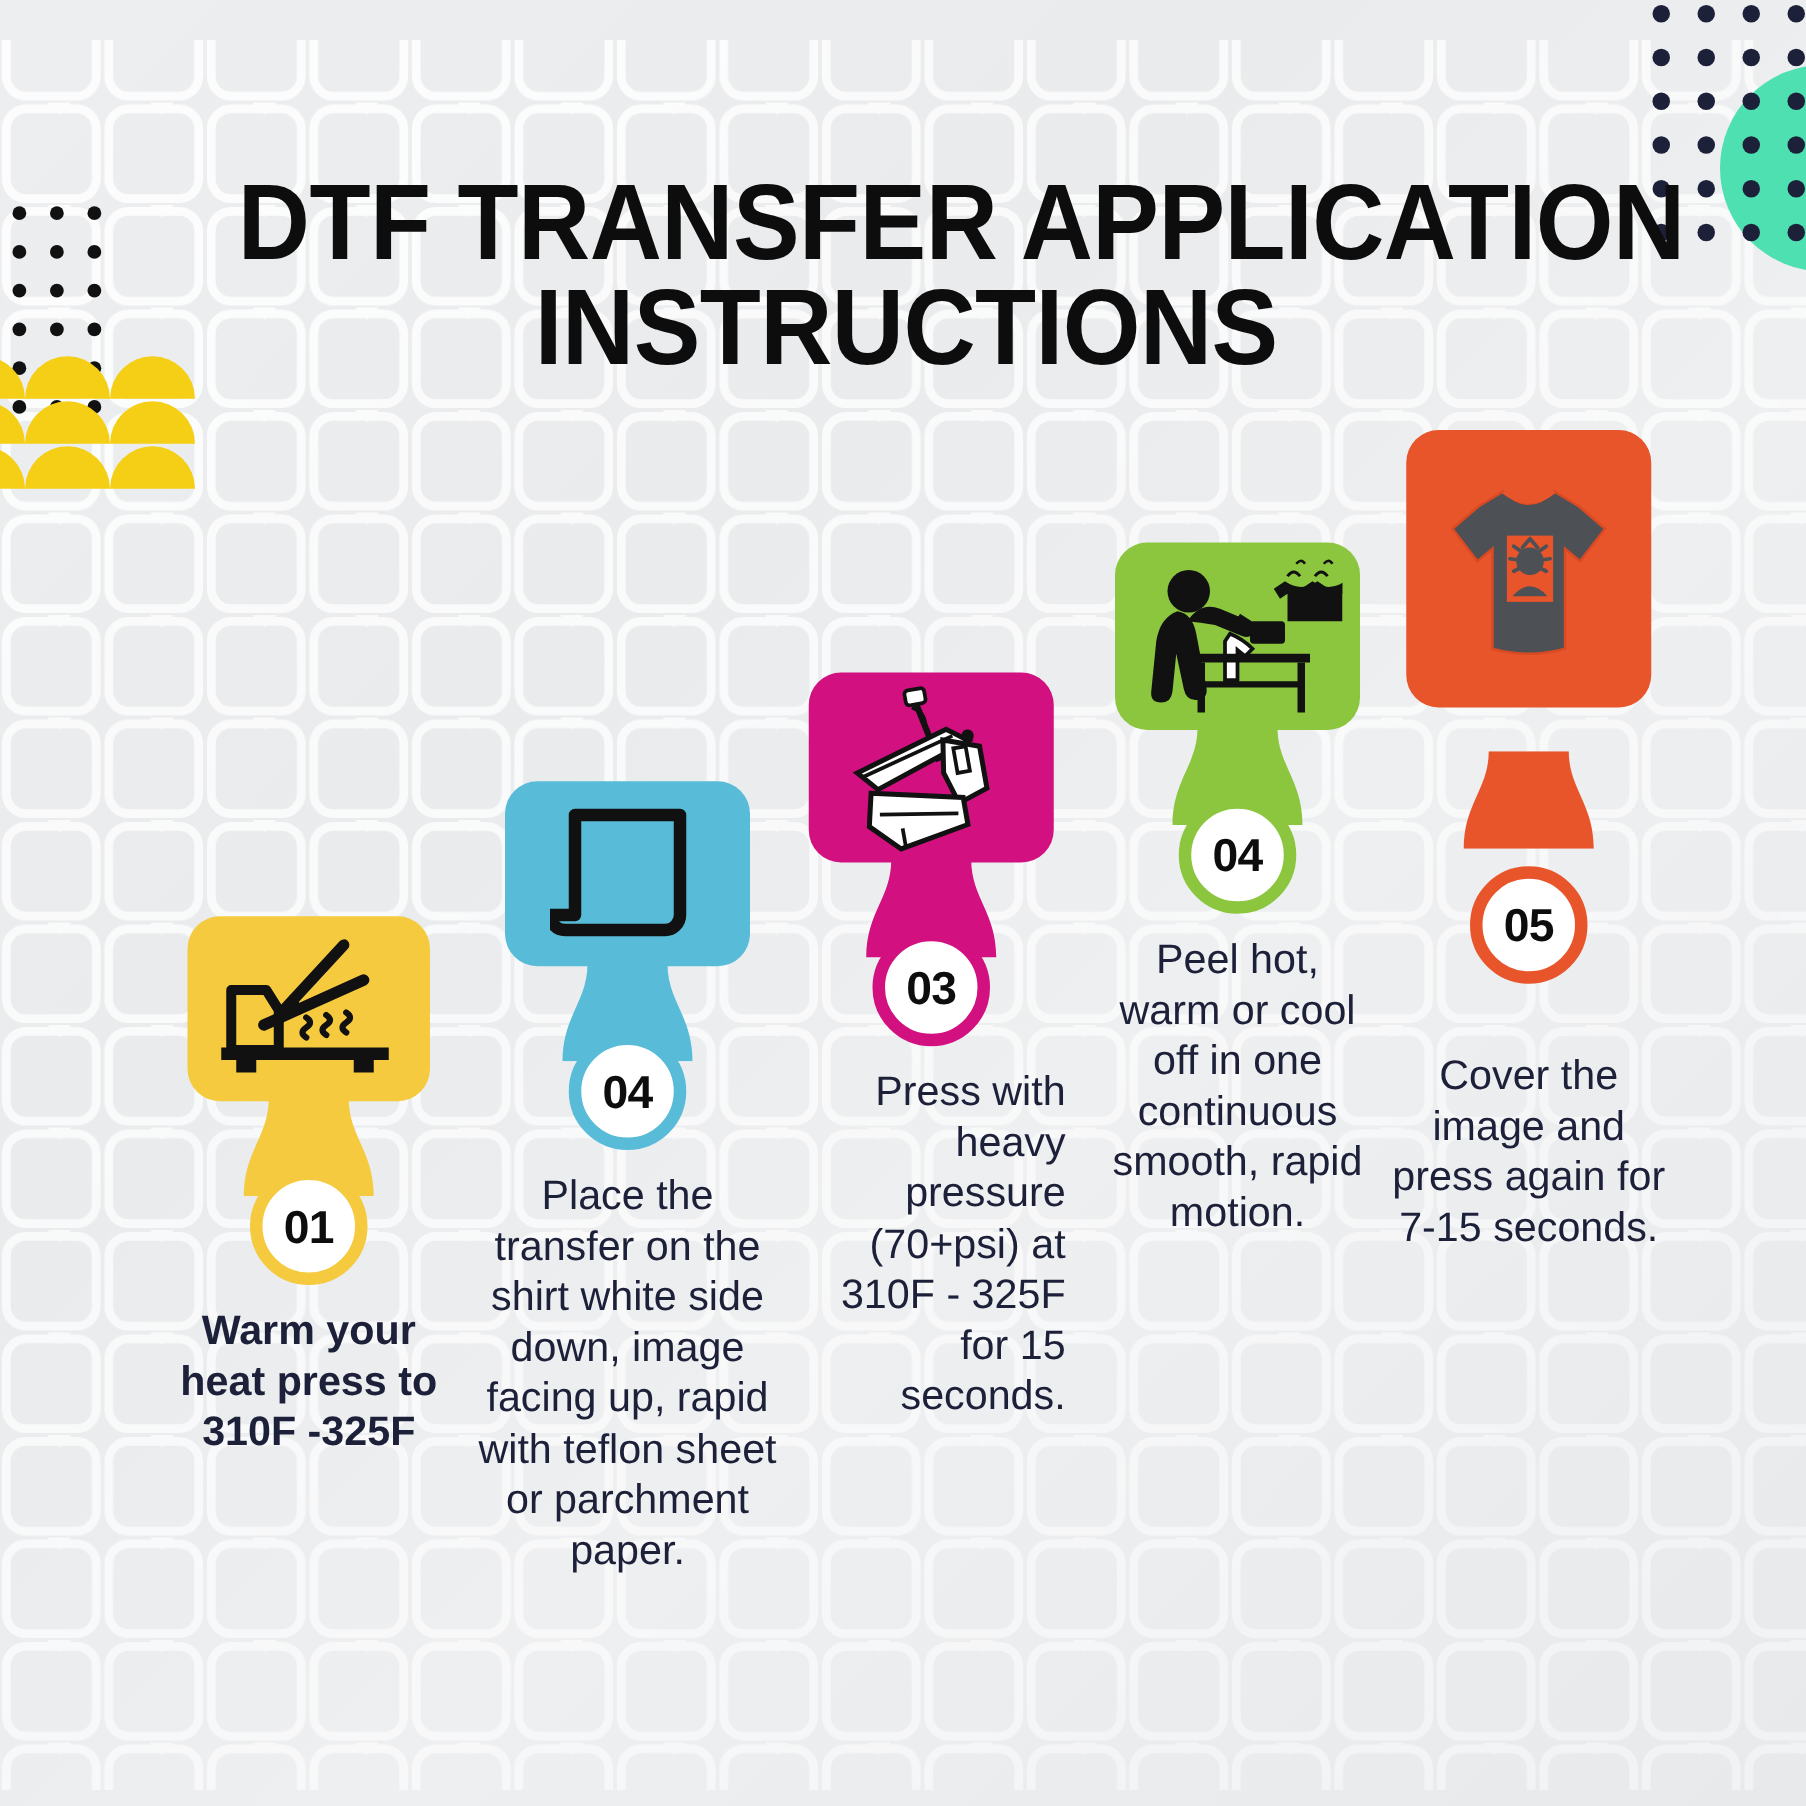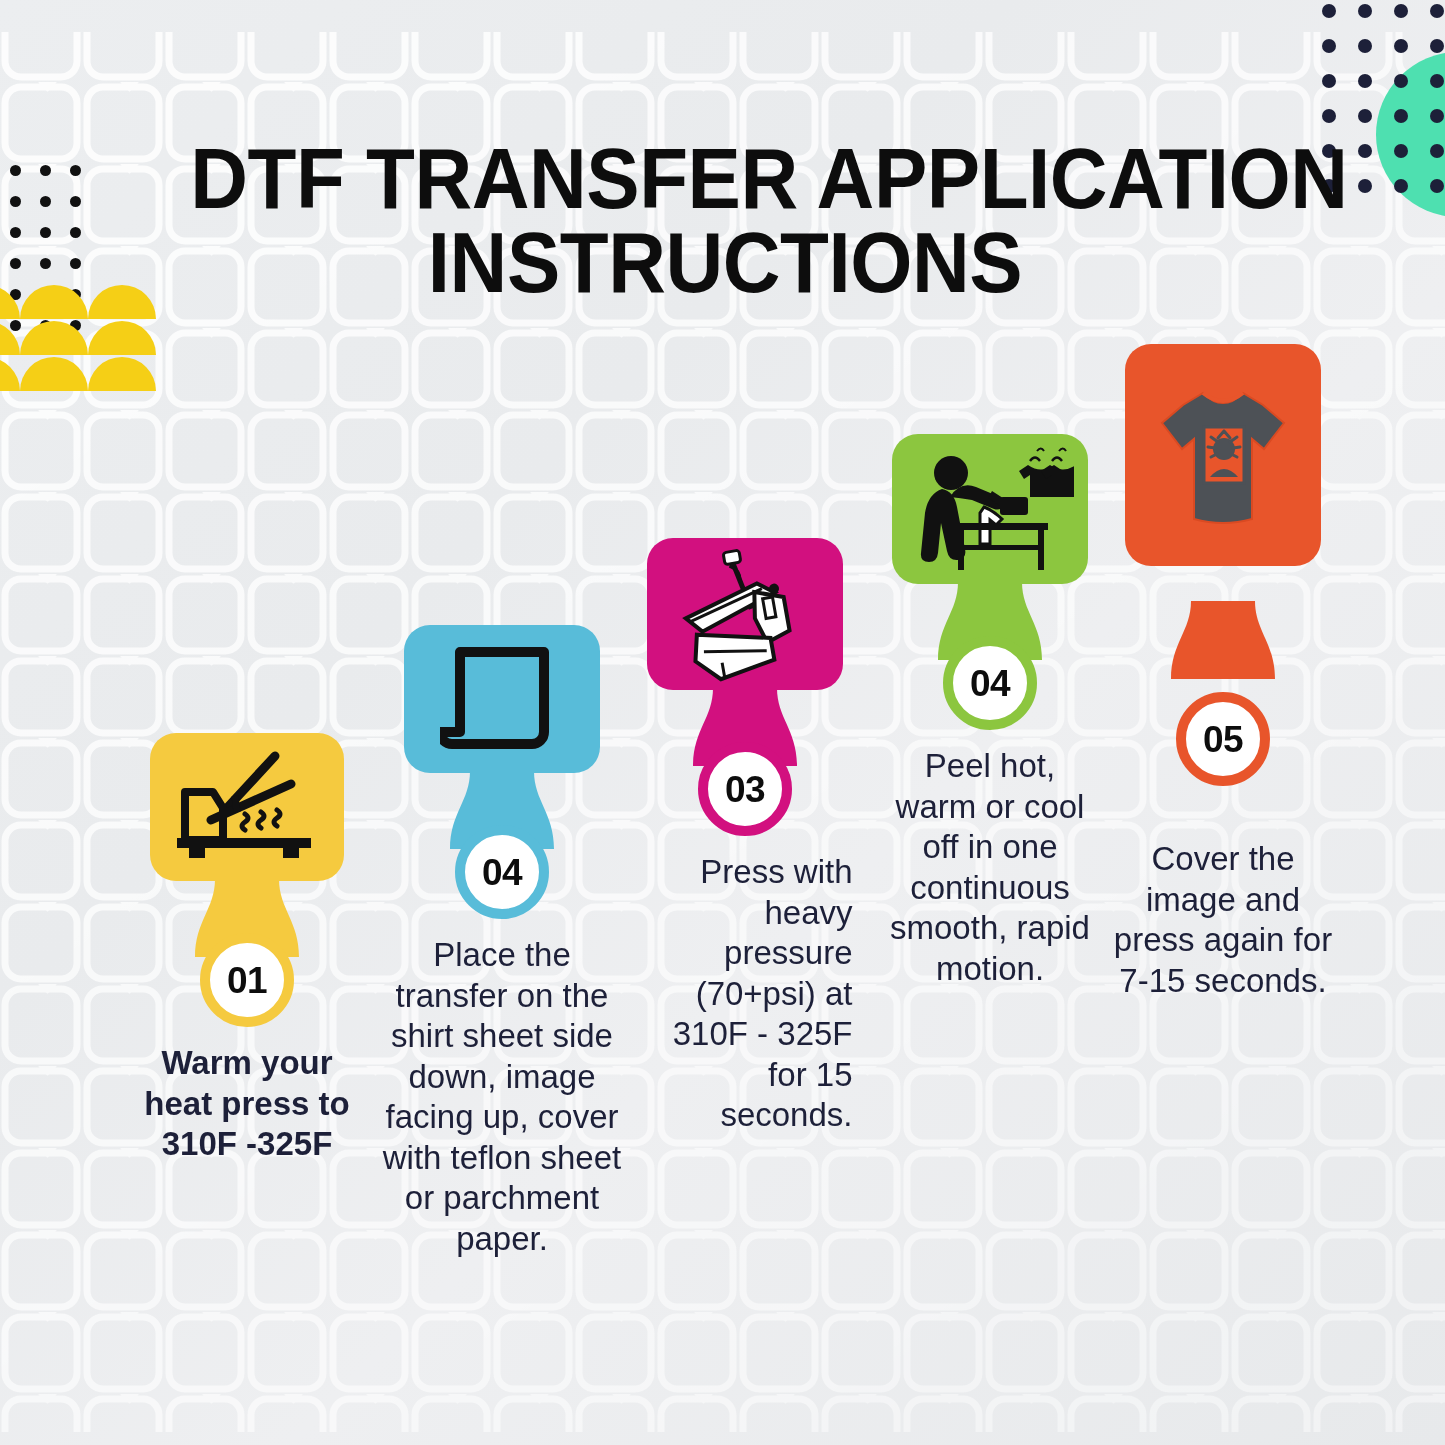--- a/index.html
+++ b/index.html
@@ -303,21 +303,21 @@
       </svg>
     </div>
     <div class="neck-wrap">
       <svg width="160" height="78" viewBox="0 0 160 78">
         <path d="M48 0 H112 C112 30 132 42 132 78 L28 78 C28 42 48 30 48 0 Z" fill="#58bcd9"></path>
       </svg>
     </div>
     <div class="badge" style="width:94px; height:94px; border:10px solid #58bcd9; margin-top:-28px;">
       <span class="badge-num">04</span>
     </div>
-    <div class="caption" style="width:245px;">Place the transfer on the shirt sheet side down, image facing up, cover with teflon sheet or parchment paper.</div>
+    <div class="caption" style="width:245px;">Place the transfer on the shirt white side down, image facing up, rapid with teflon sheet or parchment paper.</div>
   </div>
 
   <div class="step" style="left:102px; top:733px; width:290px;">
     <div class="card" style="width:194px; height:148px; background:#f5ca3f;">
       <svg class="svg-icon" width="152" height="114" viewBox="0 0 152 114">
 
         <path d="M104 6 L56 58" stroke="#111" stroke-width="9" stroke-linecap="round" fill="none"></path>
 
         <path d="M120 34 L40 70" stroke="#111" stroke-width="9" stroke-linecap="round" fill="none"></path>
         <path d="M64 46 L66 62" stroke="#111" stroke-width="7" fill="none"></path>

